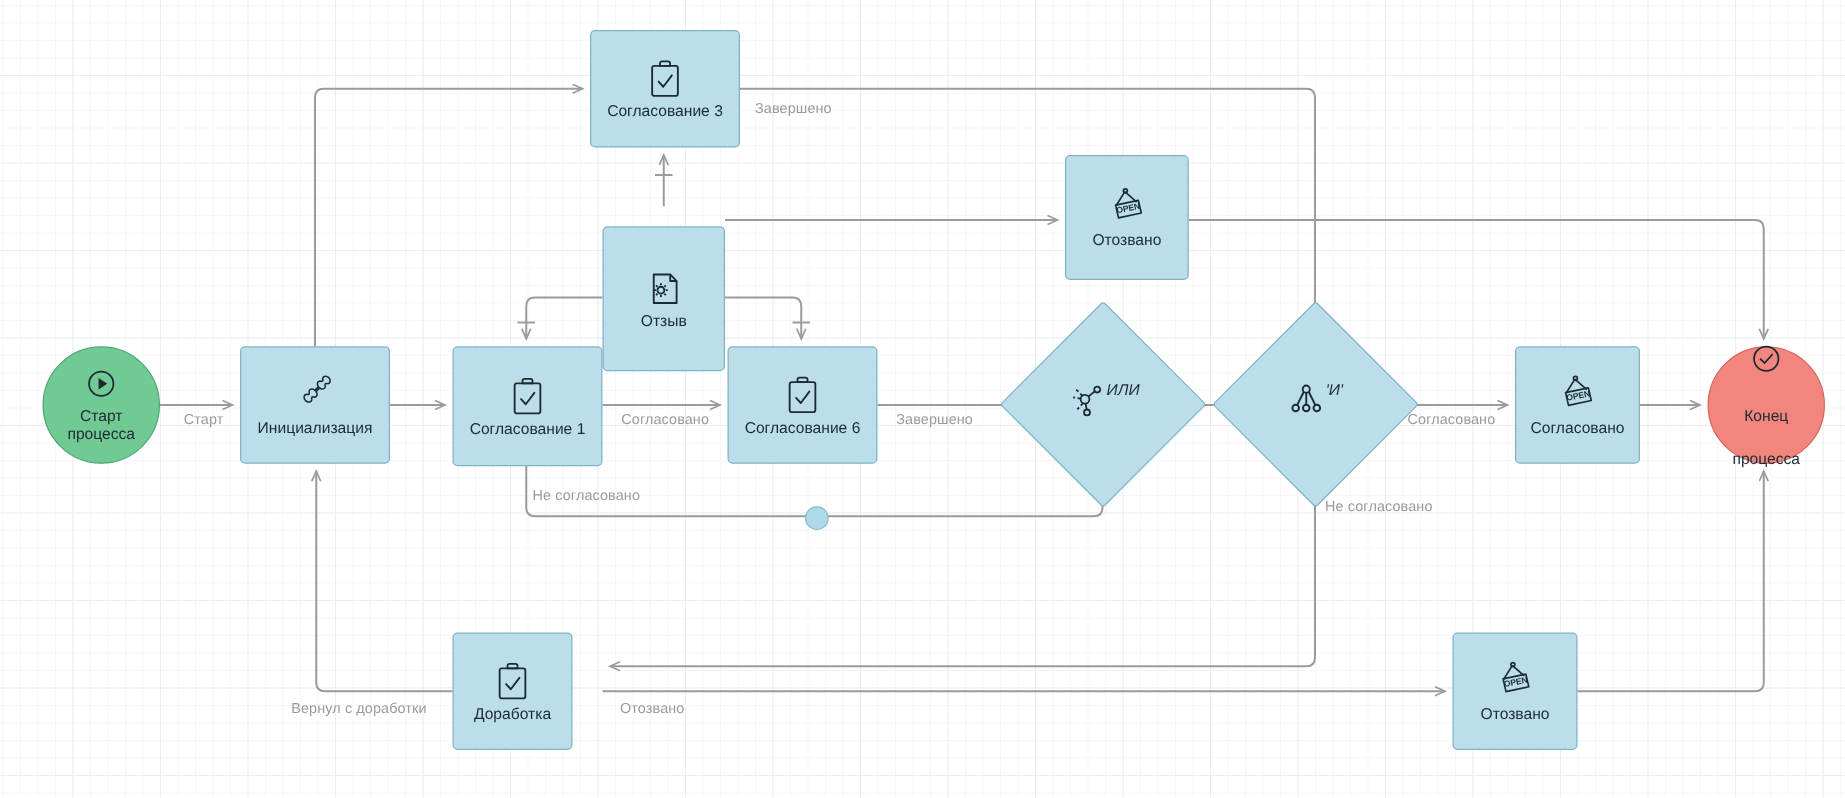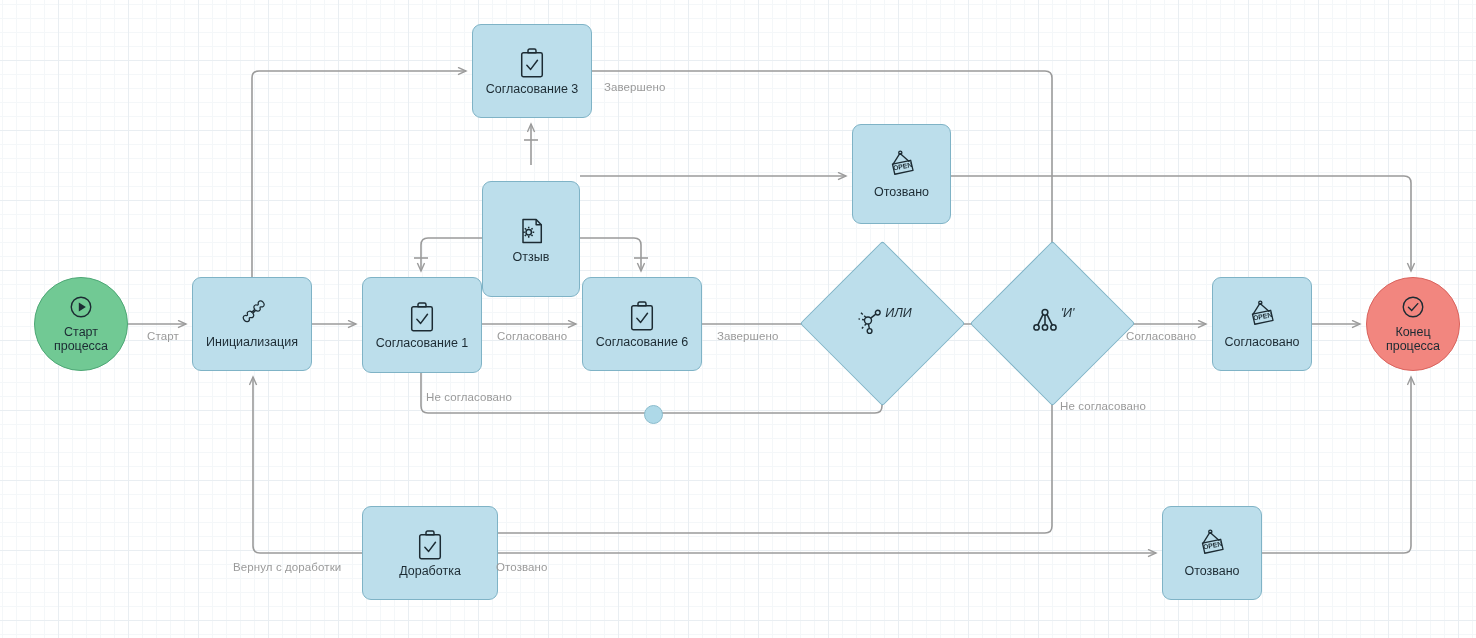--- a/index.html
+++ b/index.html
@@ -23,21 +23,21 @@
     background-position:-12px -10px,-12px -10px,-12px -10px,-12px -10px;
   }
   svg#edges{position:absolute;left:0;top:0;width:1476px;height:638px;overflow:visible;}
   .edge{fill:none;stroke:#9b9b9b;stroke-width:1.6px;stroke-linejoin:round;}
   .edge-label{
     position:absolute;font-size:11.5px;color:#9a9a9a;
     white-space:nowrap;letter-spacing:.1px;
   }
   .node{position:absolute;box-sizing:border-box;}
   .task{
-    background:#bcdeeb;border:1px solid #7fb3c6;border-radius:9px;
+    background:#bcdeeb;border:1px solid #7fb3c6;border-radius:4px;
     display:flex;flex-direction:column;align-items:center;justify-content:center;
   }
   .task .nlabel{
     font-size:12.5px;color:#1c2b33;margin-top:2px;text-align:center;line-height:1.15;
   }
   .task .nicon{display:flex;align-items:center;justify-content:center;height:34px;}
   .ev{
     border-radius:50%;display:flex;flex-direction:column;
     align-items:center;justify-content:center;
   }
@@ -242,32 +242,32 @@
       <svg width="36" height="32" viewBox="0 0 34 30" fill="none" stroke="#1c2b33" stroke-width="1.25" stroke-linejoin="round">
         <path d="M15,3 L8.5,13.5 M15,3 L24,11"></path>
         <circle cx="15.4" cy="2.4" r="1.5"></circle>
         <path d="M8,13.2 L25.2,9.6 L27.4,19.2 L10.2,22.8 Z"></path>
         <text x="18" y="17.6" font-family="Liberation Sans, sans-serif" font-size="6.4" font-weight="bold" fill="#1c2b33" stroke="none" text-anchor="middle" transform="rotate(-11 18 17.6)">OPEN</text>
       </svg>
     </span>
     <span class="nlabel">Согласовано</span>
   </div>
 
-  <div class="node ev end" style="left:1366px;top:277px;width:94px;height:94px;">
+  <div class="node ev end" style="left:1366px;top:277px;width:94px;height:94px;gap:20px;">
     <span>
       <svg width="26" height="26" viewBox="0 0 24 24" fill="none" stroke="#1c2b33" stroke-width="1.3">
         <circle cx="12" cy="12" r="9"></circle>
         <path d="M7.8,12.2 L10.8,15.2 L16.4,8.9" stroke-linecap="round"></path>
       </svg>
     </span>
     <span class="nlabel">Конец</span>
     <span class="nlabel" style="margin-top:-1px">процесса</span>
   </div>
 
-  <div class="node task" style="left:362px;top:506px;width:136px;height:94px;">
+  <div class="node task" style="left:362px;top:506px;width:96px;height:94px;">
     <span class="nicon">
       <svg width="28" height="32" viewBox="0 0 24 28" fill="none" stroke="#1c2b33" stroke-width="1.3" stroke-linejoin="round">
         <rect x="3" y="5" width="18" height="21" rx="1.5"></rect>
         <path d="M8.5,5 L8.5,3.2 C8.5,2.4 9.1,1.8 9.9,1.8 L14.1,1.8 C14.9,1.8 15.5,2.4 15.5,3.2 L15.5,5 Z"></path>
         <path d="M7.5,16 L10.8,19.6 L16.8,11.6" stroke-linecap="round"></path>
       </svg>
     </span>
     <span class="nlabel">Доработка</span>
   </div>
 

